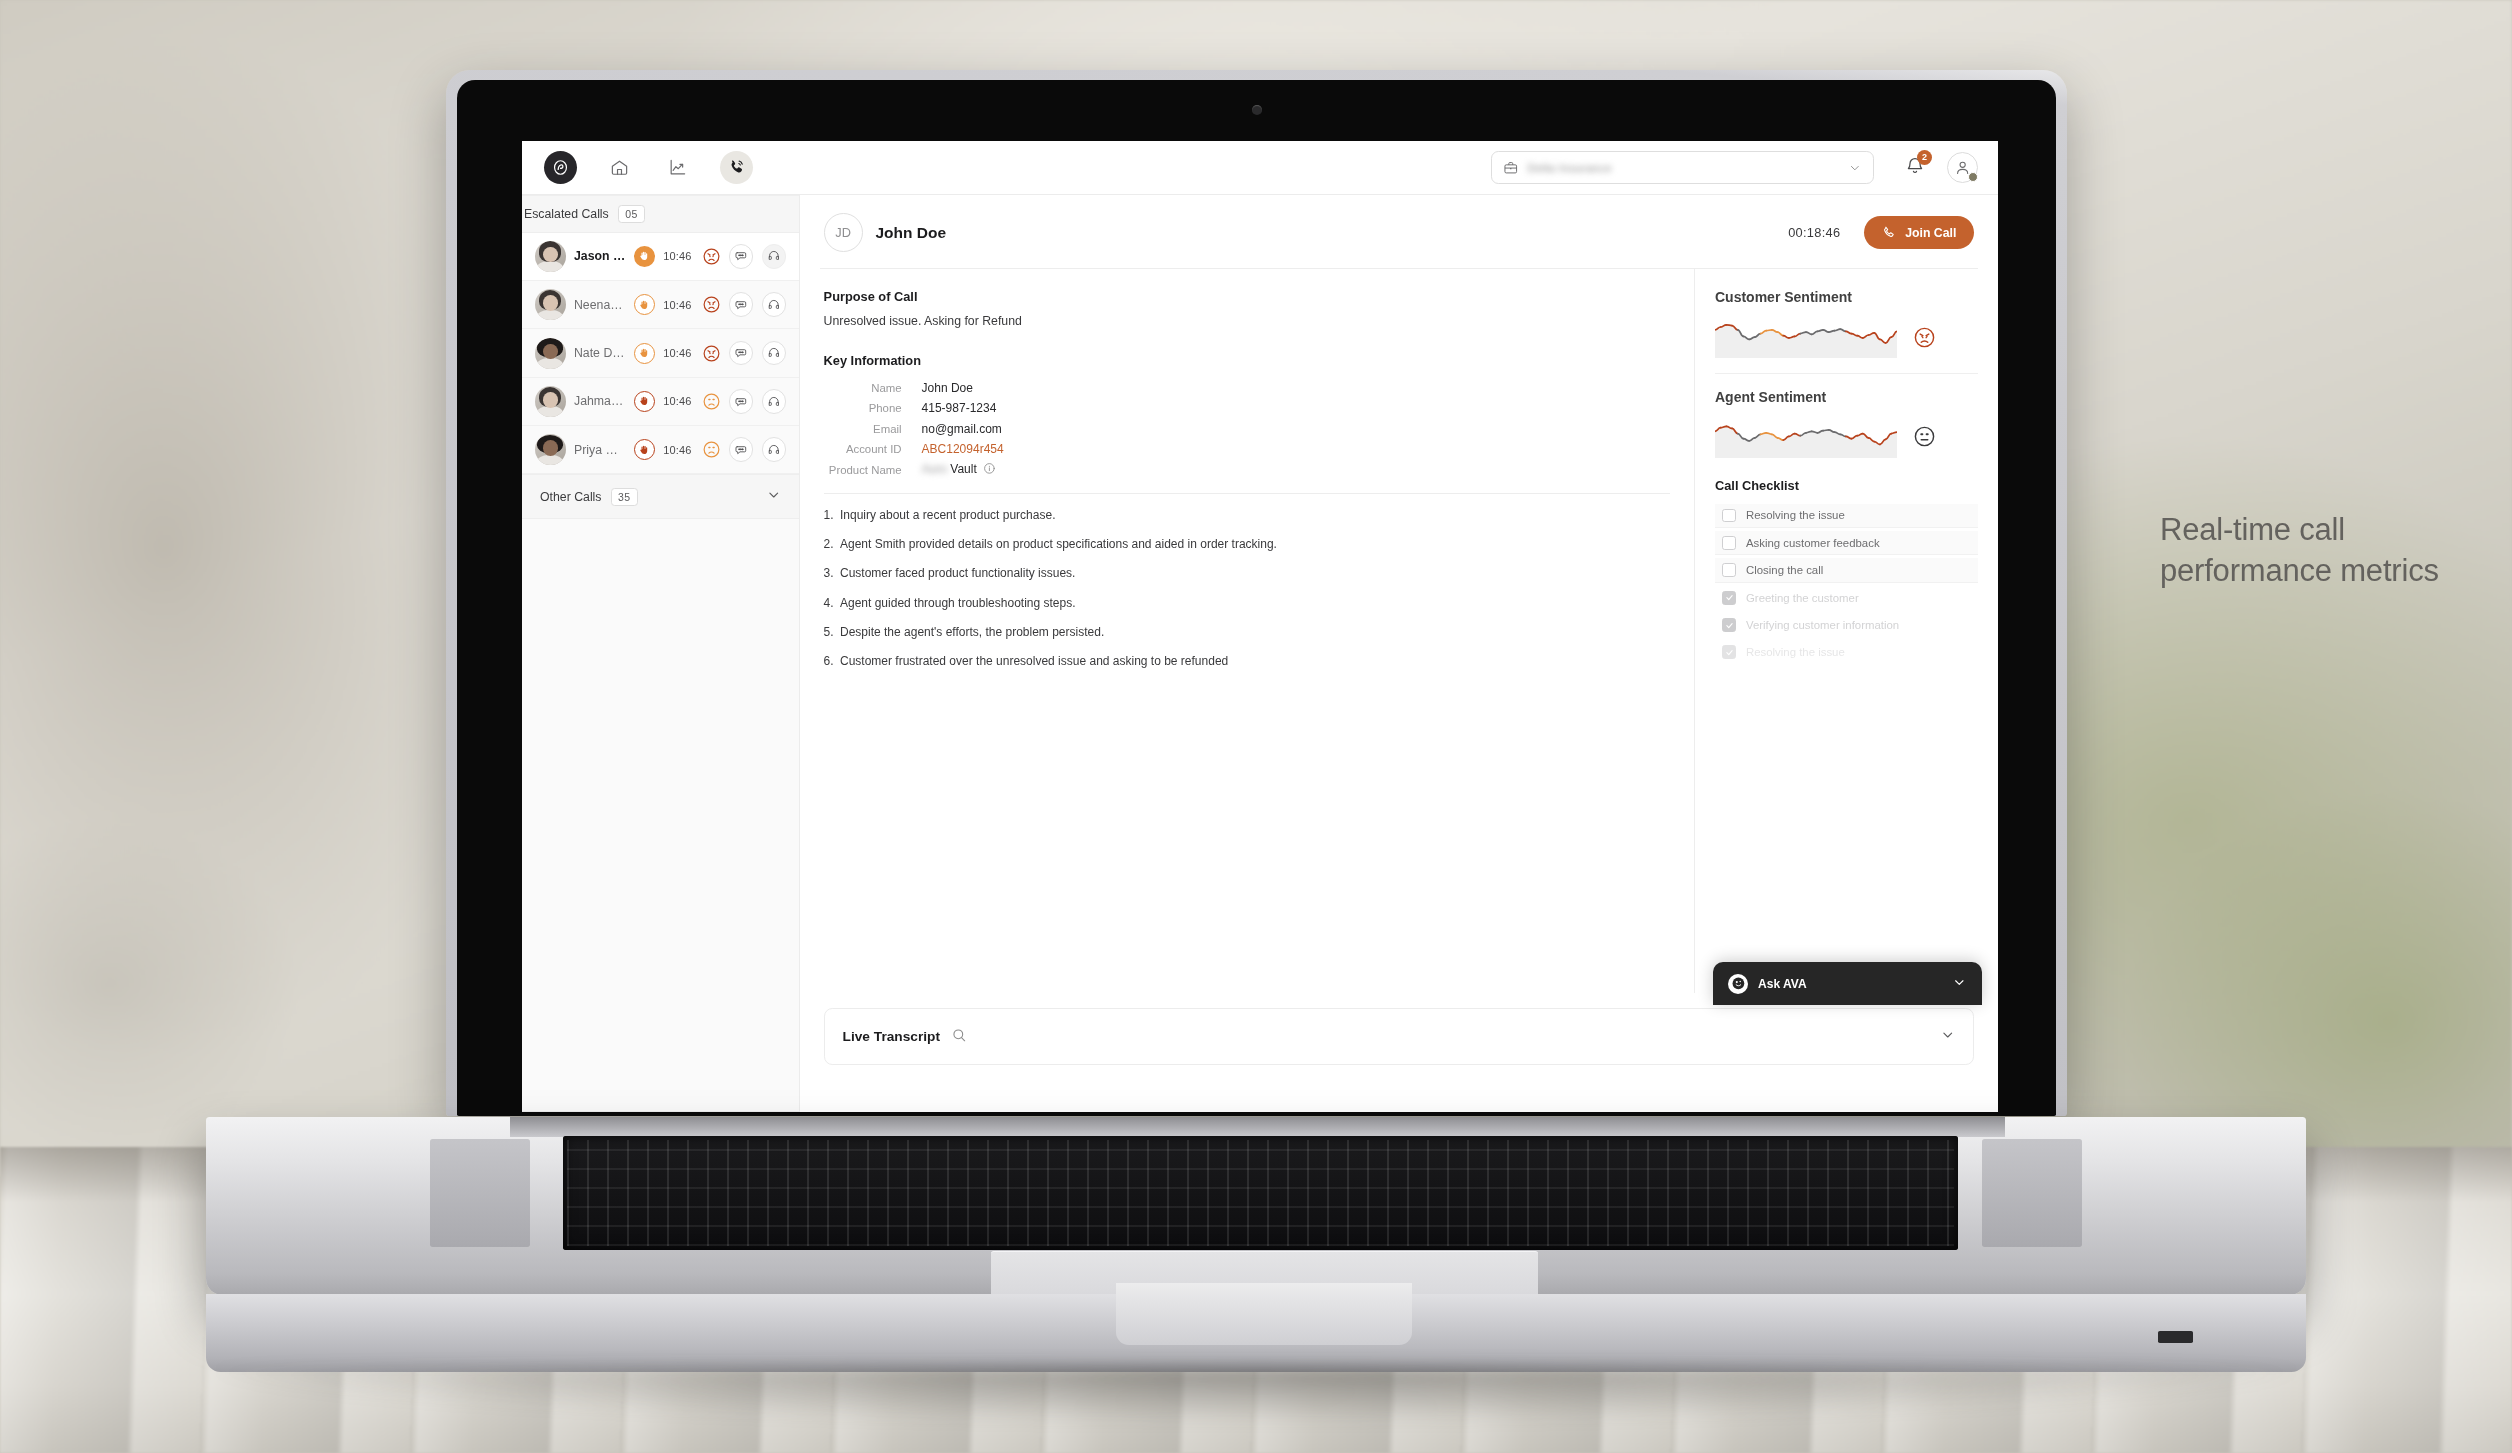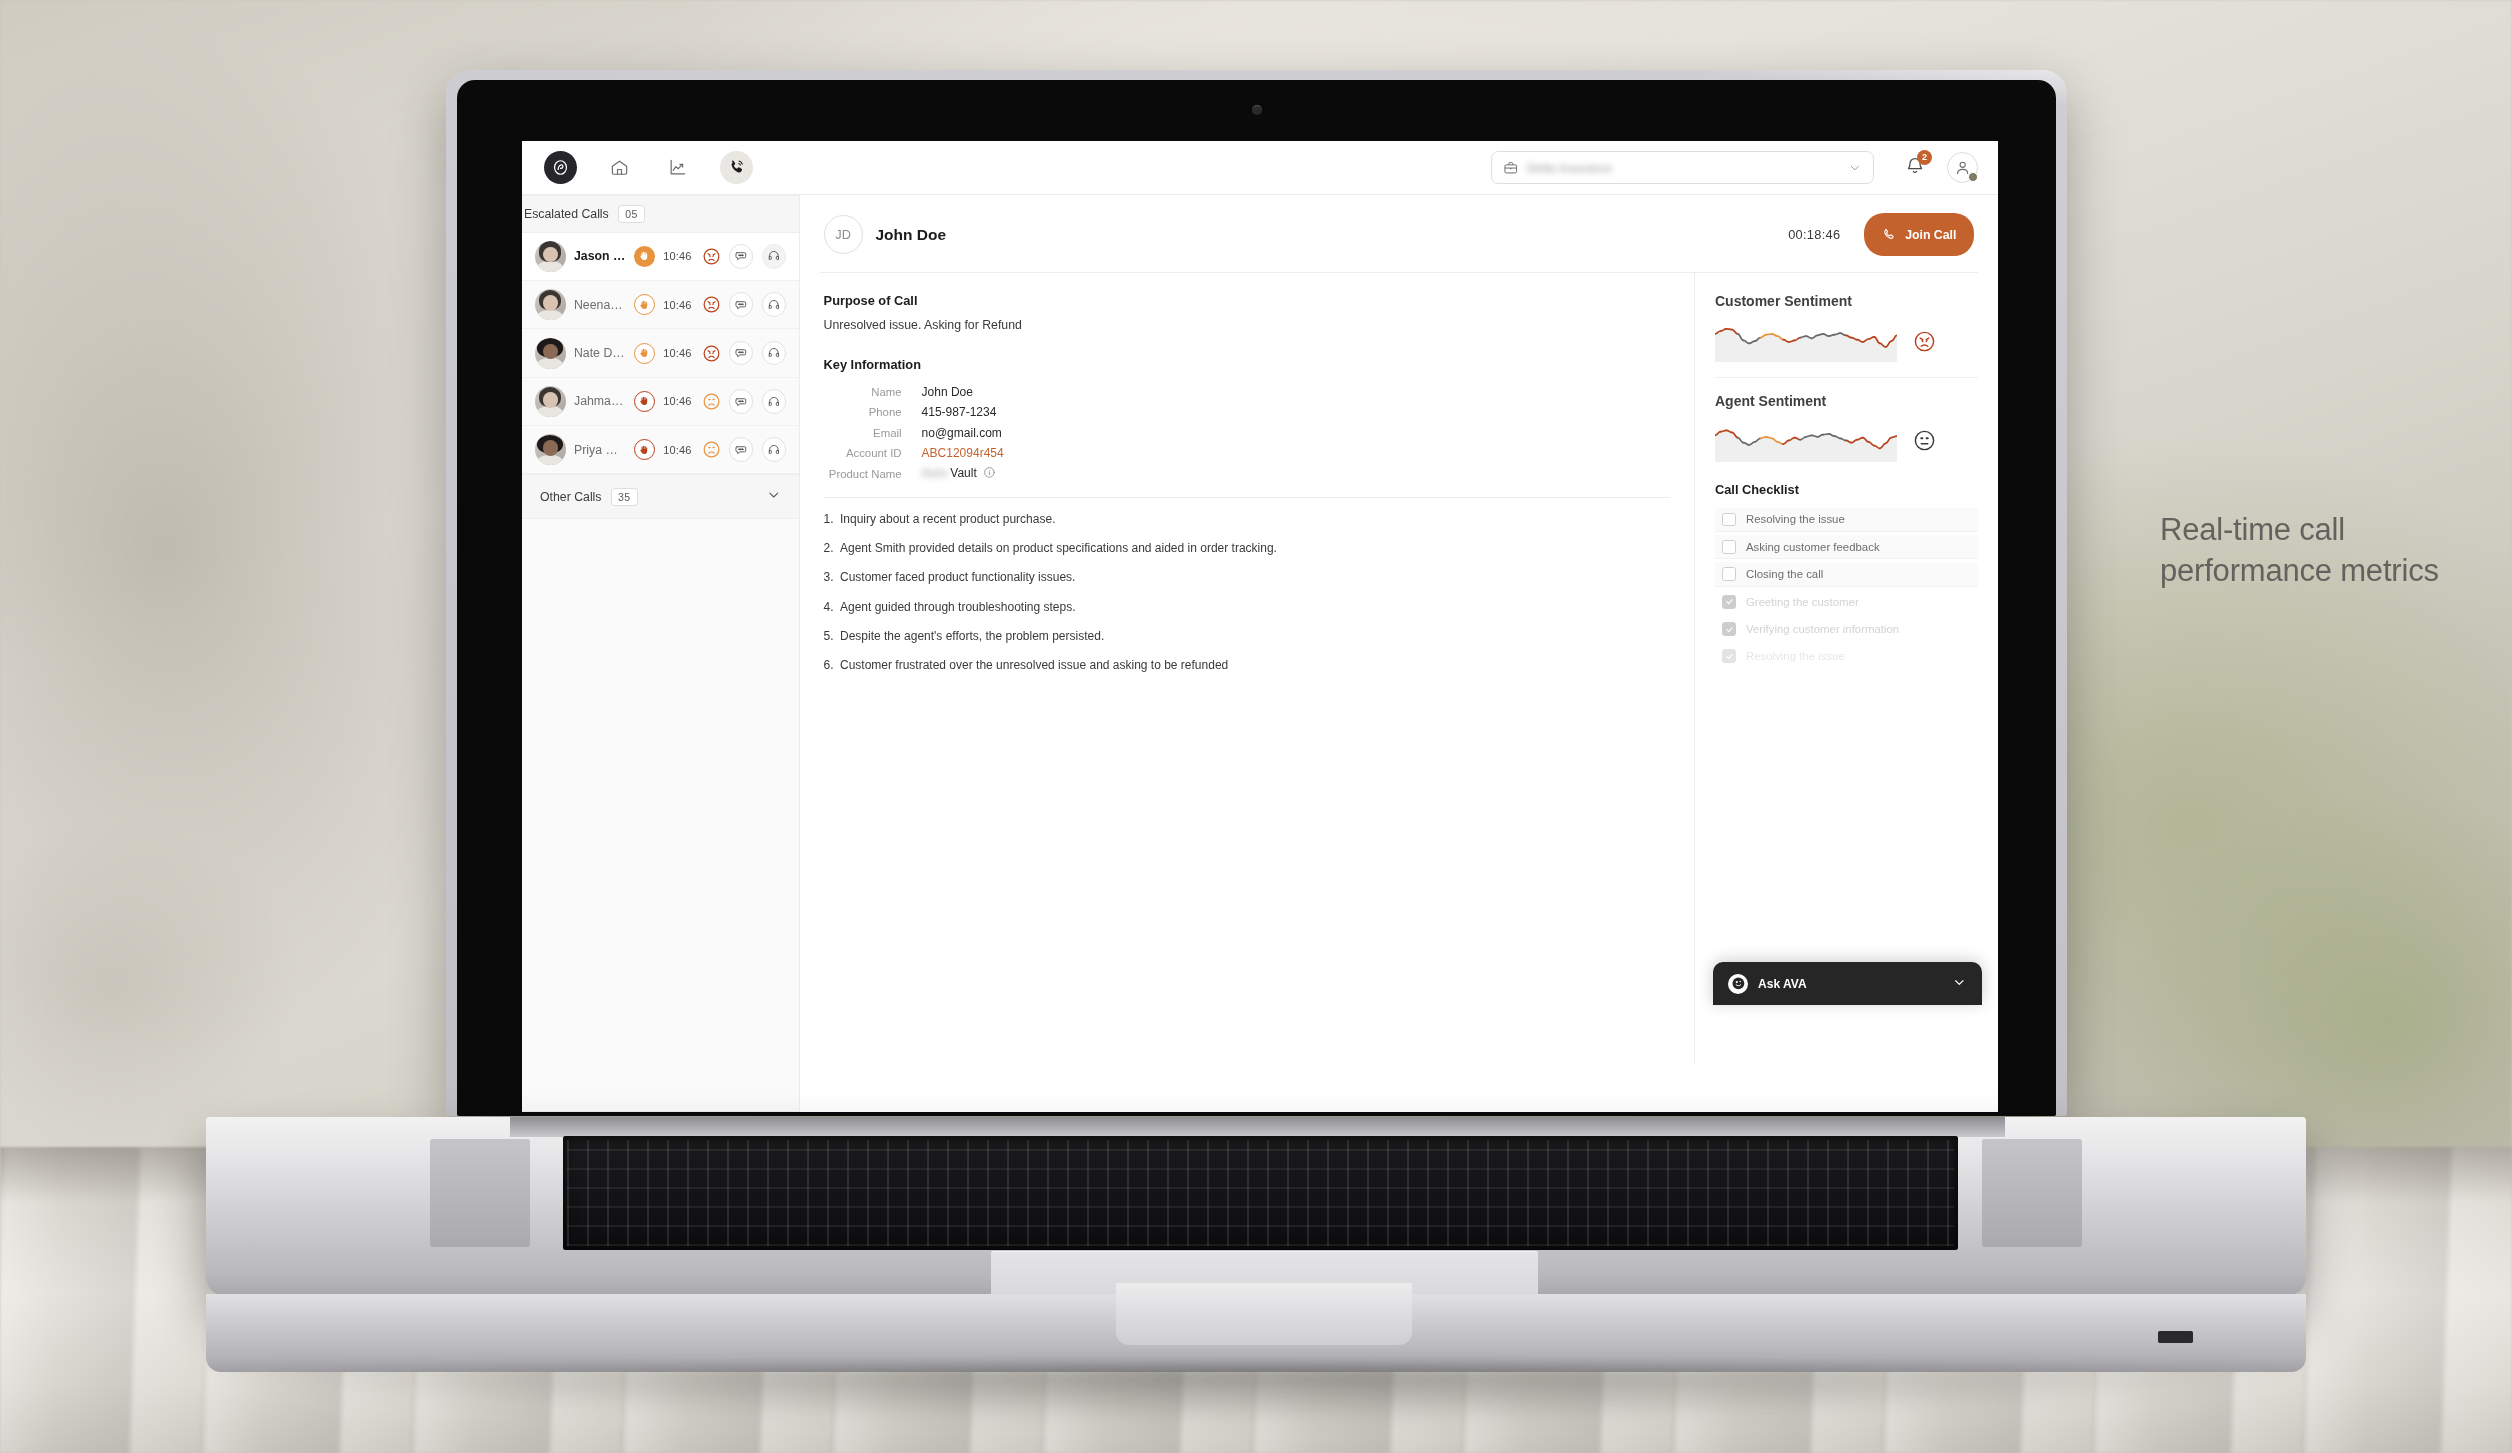--- a/index.html
+++ b/index.html
@@ -234,21 +234,21 @@
   }
   .jd {
     width:39px; height:39px; border-radius:50%; border:0.9px solid #e0e0e0;
     display:flex; align-items:center; justify-content:center;
     font-size:12.8px; color:#8e8e90; flex:none;
   }
   .jdname { font-size:15.5px; font-weight:bold; color:#1c1c1e; margin-left:12.8px; }
   .dur { margin-left:auto; font-size:12.8px; color:#3a3a3c; letter-spacing:0.3px; }
   .joinbtn {
     margin-left:24px; background:#c4622d; color:#fff; border-radius:20px;
-    height:43px; padding: 0 18px; display:flex; align-items:center; gap:8.2px;
+    height:33px; padding: 0 18px; display:flex; align-items:center; gap:8.2px;
     font-size:12.3px; font-weight:bold; border:none; cursor:pointer;
   }
 
   .cols { display:flex; flex:1; min-height:0; }
   .lcol { flex:1; padding: 20px 24px 0 3.6px; border-right:0.9px solid #ededed; }
   .rcol { width: 283px; padding: 20px 0 0 20px; }
 
   .h5 { font-size:12.8px; font-weight:bold; color:#1c1c1e; }
   .sub { margin-top:10px; font-size:12.3px; color:#3a3a3c; }
   .h5.mt { margin-top:24.6px; }
@@ -802,20 +802,34 @@
                     <svg width="9" height="9" viewBox="0 0 24 24" fill="none" stroke="#fff" stroke-width="3" stroke-linecap="round" stroke-linejoin="round">
                       <path d="M5 12.5 10 17.5 19 7"></path>
                     </svg>
                   </span>
                   <span>Resolving the issue</span>
                 </div>
               </div>
           </div>
         </div>
 
+        <div class="transcript">
+          <span class="tr-title">Live Transcript</span>
+          <span class="tr-search">
+            <svg width="16.4" height="16.4" viewBox="0 0 24 24" fill="none" stroke="#8b8b8b" stroke-width="1.6" stroke-linecap="round">
+              <circle cx="10.7" cy="10.7" r="6.4"></circle>
+                <path d="M15.4 15.6 20 20.2"></path>
+            </svg>
+          </span>
+          <span class="tr-chev">
+            <svg width="15.5" height="15.5" viewBox="0 0 24 24" fill="none" stroke="#5a5a5c" stroke-width="1.7" stroke-linecap="round" stroke-linejoin="round">
+              <path d="M6 9.5 12 15.5 18 9.5"></path>
+            </svg>
+          </span>
+        </div>
         <div class="main-bottom"></div>
 
         <div class="ava">
           <span class="ava-logo">
             <svg width="12.8" height="12.8" viewBox="0 0 24 24" fill="#262626">
               <circle cx="12" cy="12" r="11"></circle>
               <circle cx="9" cy="9.5" r="2" fill="#fff"></circle>
               <circle cx="15.4" cy="8.6" r="1.4" fill="#fff"></circle>
               <path d="M7.6 14.6c2.4 2.6 6.4 2.6 8.8 0" stroke="#fff" stroke-width="1.8" fill="none" stroke-linecap="round"></path>
             </svg>

